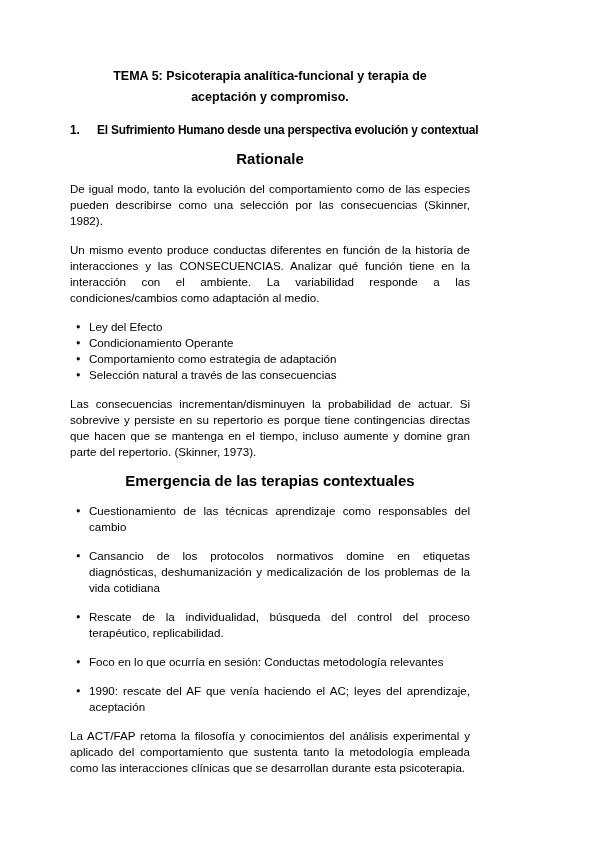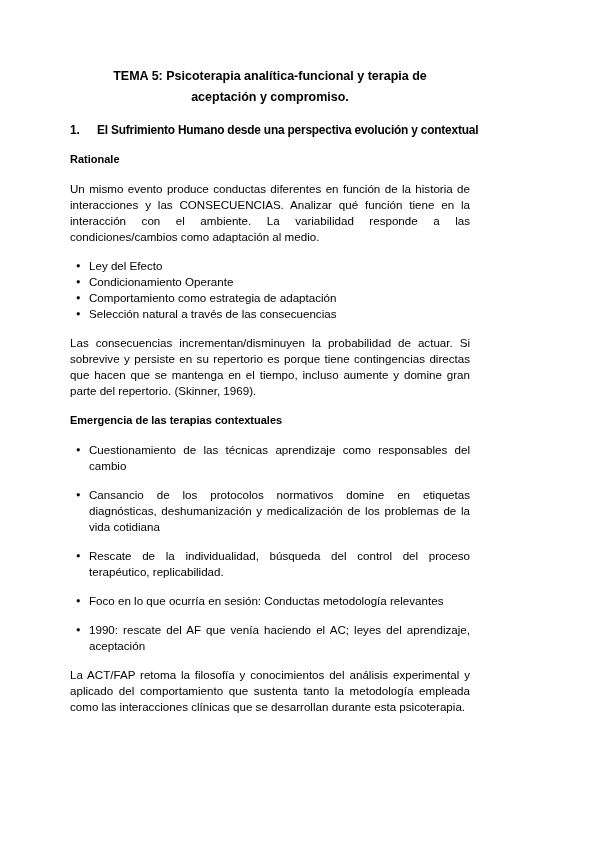--- a/index.html
+++ b/index.html
@@ -28,22 +28,23 @@
   .section-heading {
     display: flex;
     font-weight: bold;
     font-size: 11.9px;
     letter-spacing: -0.2px;
     white-space: nowrap;
     margin-bottom: 14px;
   }
   .section-number { flex: 0 0 27px; }
   .subheading {
-    font-size: 11px;
+    font-size: 15px;
     font-weight: bold;
+    text-align: center;
     margin-bottom: 14px;
     line-height: 16px;
   }
   .body-text {
     font-size: 11.6px;
     line-height: 16px;
     text-align: justify;
     margin-bottom: 13px;
   }
   ul.bullets {
@@ -76,20 +77,21 @@
 
   <div class="doc-title">TEMA 5: Psicoterapia analítica-funcional y terapia de aceptación y compromiso.</div>
 
   <div class="section-heading">
     <span class="section-number">1.</span>
     <span>El Sufrimiento Humano desde una perspectiva evolución y contextual</span>
   </div>
 
   <div class="subheading">Rationale</div>
 
+  <p class="body-text">De igual modo, tanto la evolución del comportamiento como de las especies pueden describirse como una selección por las consecuencias (Skinner, 1982).</p>
 
   <p class="body-text">Un mismo evento produce conductas diferentes en función de la historia de interacciones y las CONSECUENCIAS. Analizar qué función tiene en la interacción con el ambiente. La variabilidad responde a las condiciones/cambios como adaptación al medio.</p>
 
   <ul class="bullets tight">
     <li>
       <span class="bullet-marker">●</span>
       <span class="li-text">Ley del Efecto</span>
     </li>
     <li>
       <span class="bullet-marker">●</span>
@@ -98,21 +100,21 @@
     <li>
       <span class="bullet-marker">●</span>
       <span class="li-text">Comportamiento como estrategia de adaptación</span>
     </li>
     <li>
       <span class="bullet-marker">●</span>
       <span class="li-text">Selección natural a través de las consecuencias</span>
     </li>
   </ul>
 
-  <p class="body-text">Las consecuencias incrementan/disminuyen la probabilidad de actuar. Si sobrevive y persiste en su repertorio es porque tiene contingencias directas que hacen que se mantenga en el tiempo, incluso aumente y domine gran parte del repertorio. (Skinner, 1969).</p>
+  <p class="body-text">Las consecuencias incrementan/disminuyen la probabilidad de actuar. Si sobrevive y persiste en su repertorio es porque tiene contingencias directas que hacen que se mantenga en el tiempo, incluso aumente y domine gran parte del repertorio. (Skinner, 1973).</p>
 
   <div class="subheading">Emergencia de las terapias contextuales</div>
 
   <ul class="bullets spaced">
     <li>
       <span class="bullet-marker">●</span>
       <span class="li-text">Cuestionamiento de las técnicas aprendizaje como responsables del cambio</span>
     </li>
     <li>
       <span class="bullet-marker">●</span>

